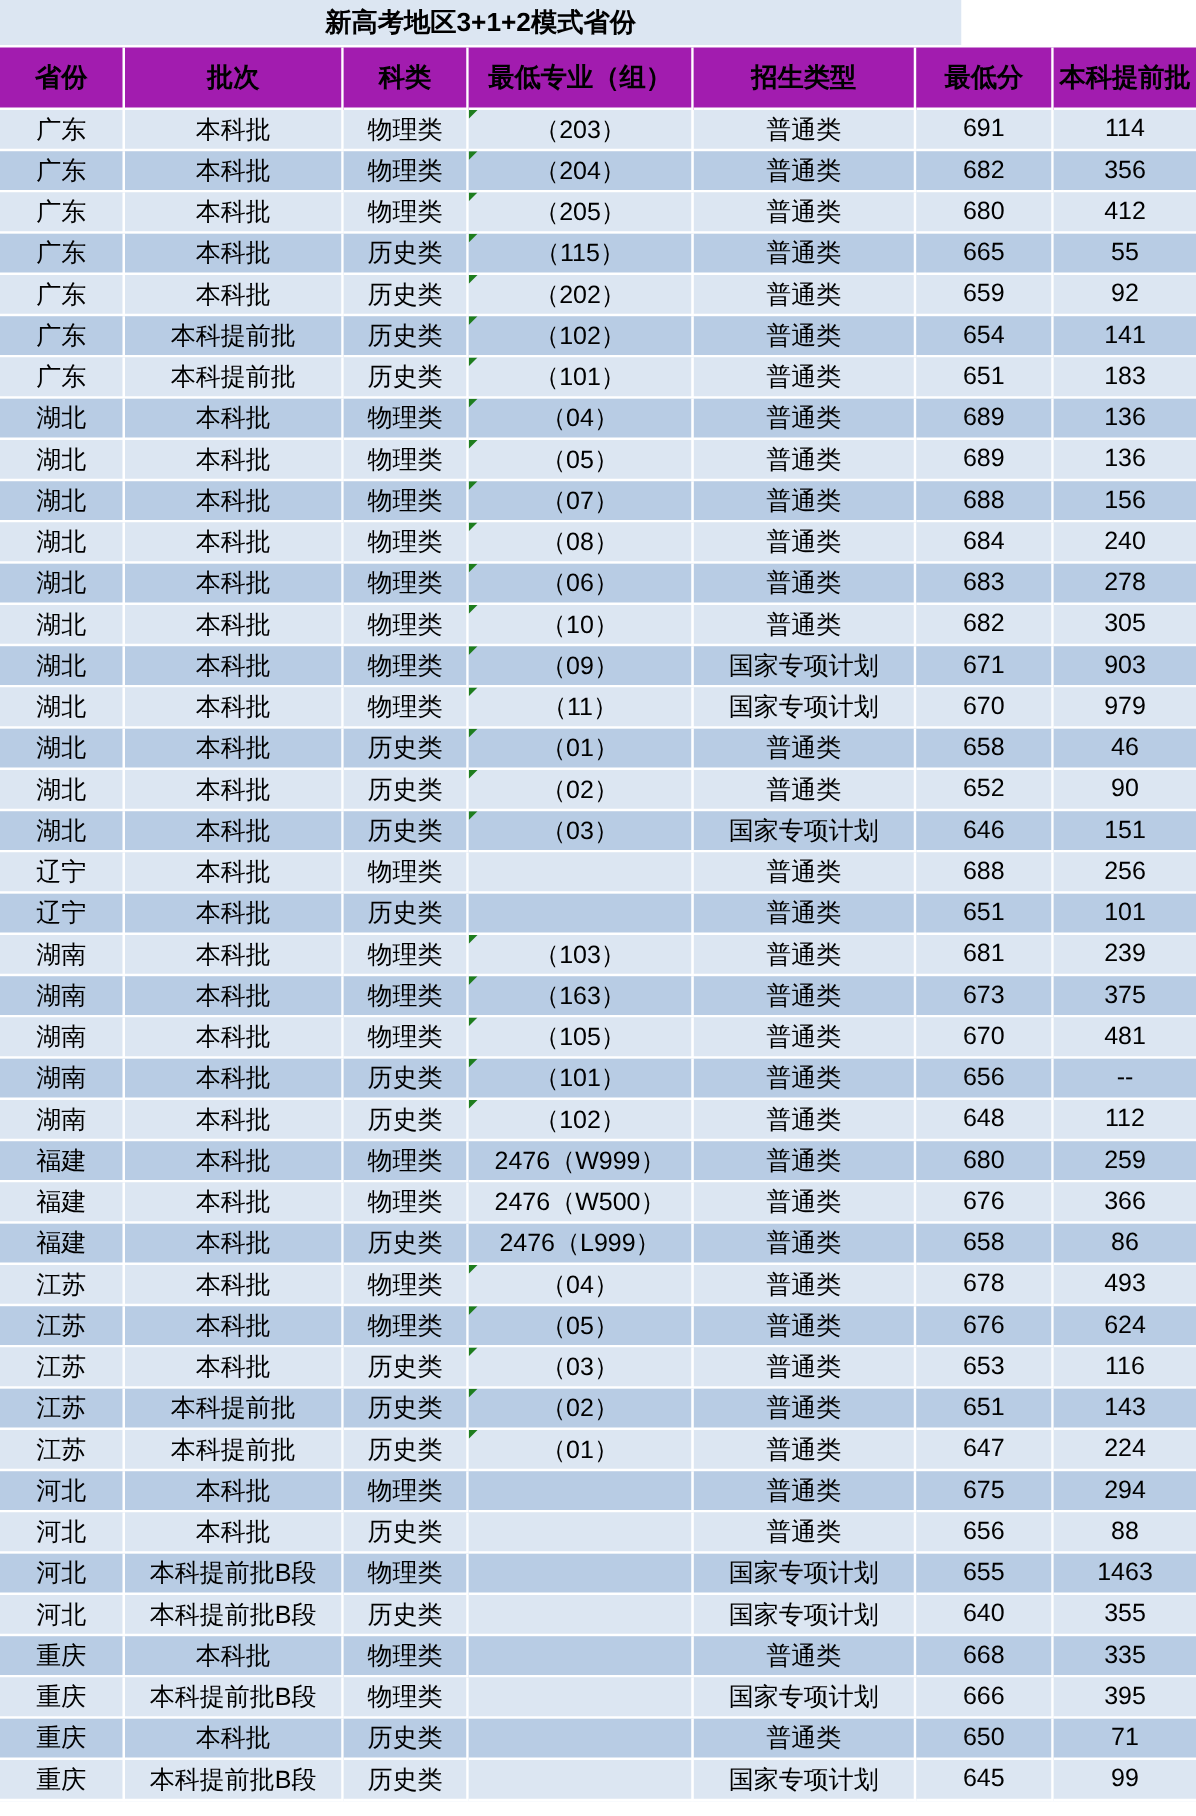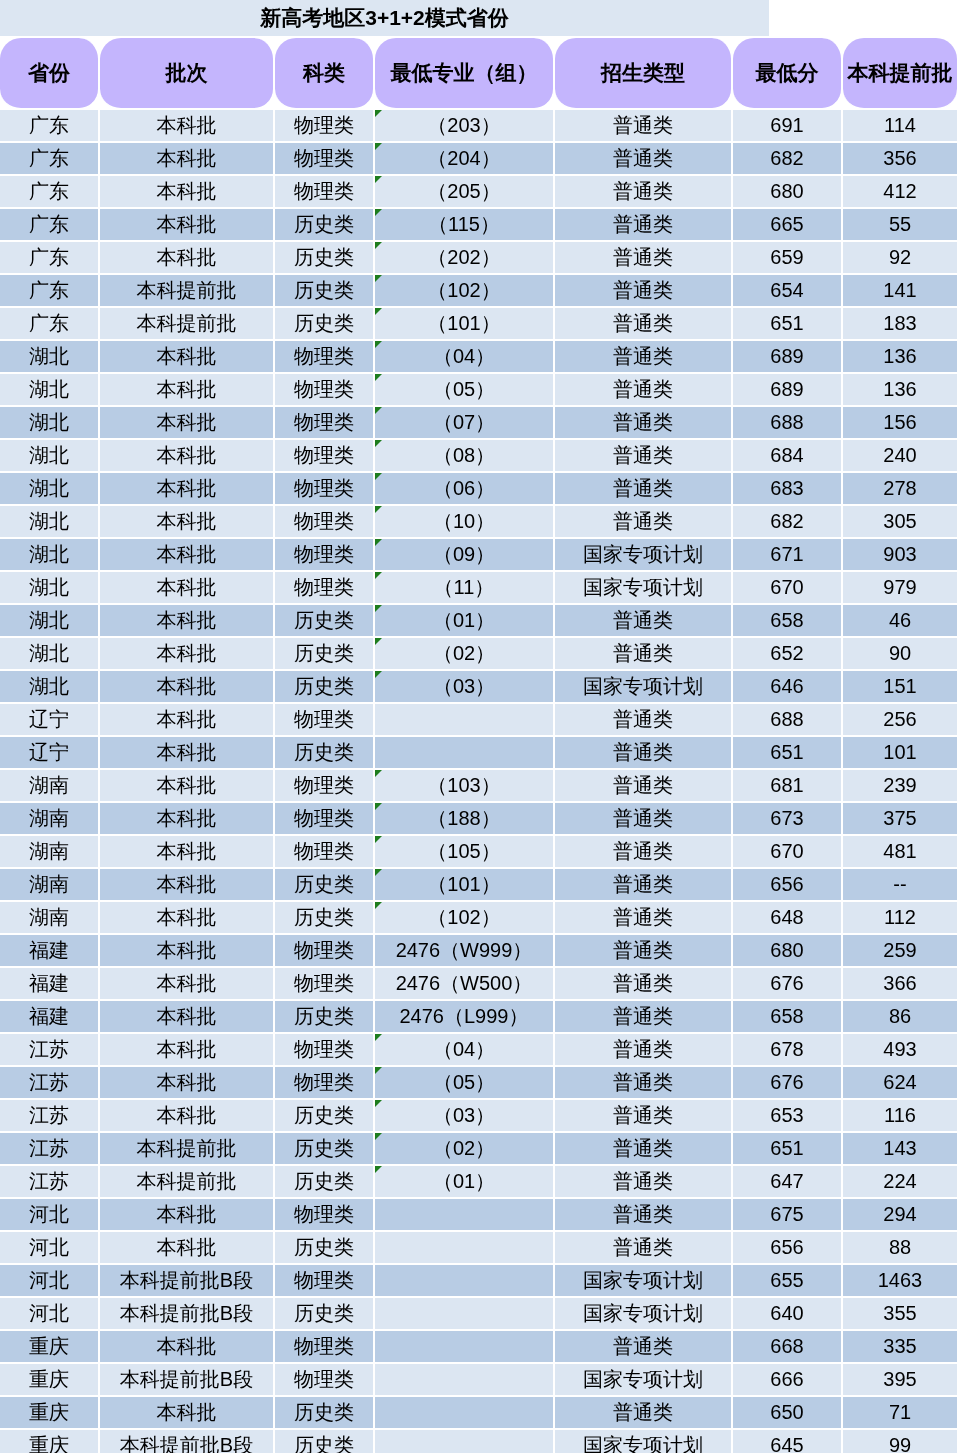--- a/index.html
+++ b/index.html
@@ -35,25 +35,24 @@
     padding: 0;
     text-align: center;
     vertical-align: middle;
     border-right: 2px solid #ffffff;
     border-bottom: 2px solid #ffffff;
     overflow: hidden;
     white-space: nowrap;
   }
   th:last-child, td:last-child { border-right: none; }
   th {
-    background: #c4b5fd;
-    height: 72px;
+    background: #a21caf;
+    height: 50px;
     font-size: 21px;
     font-weight: 700;
-    border-radius: 21px;
   }
   td {
     height: 33px;
     font-size: 20px;
     font-weight: 400;
   }
   tr.light td { background: #dce6f2; }
   tr.dark  td { background: #b8cce4; }
   .major-cell { position: relative; }
   .flag-triangle {
@@ -279,21 +278,21 @@
         <td>物理类</td>
         <td class="major-cell"><span class="flag-triangle"></span><span>（103）</span></td>
         <td>普通类</td>
         <td>681</td>
         <td>239</td>
       </tr>
       <tr class="dark">
         <td>湖南</td>
         <td>本科批</td>
         <td>物理类</td>
-        <td class="major-cell"><span class="flag-triangle"></span><span>（188）</span></td>
+        <td class="major-cell"><span class="flag-triangle"></span><span>（163）</span></td>
         <td>普通类</td>
         <td>673</td>
         <td>375</td>
       </tr>
       <tr class="light">
         <td>湖南</td>
         <td>本科批</td>
         <td>物理类</td>
         <td class="major-cell"><span class="flag-triangle"></span><span>（105）</span></td>
         <td>普通类</td>

